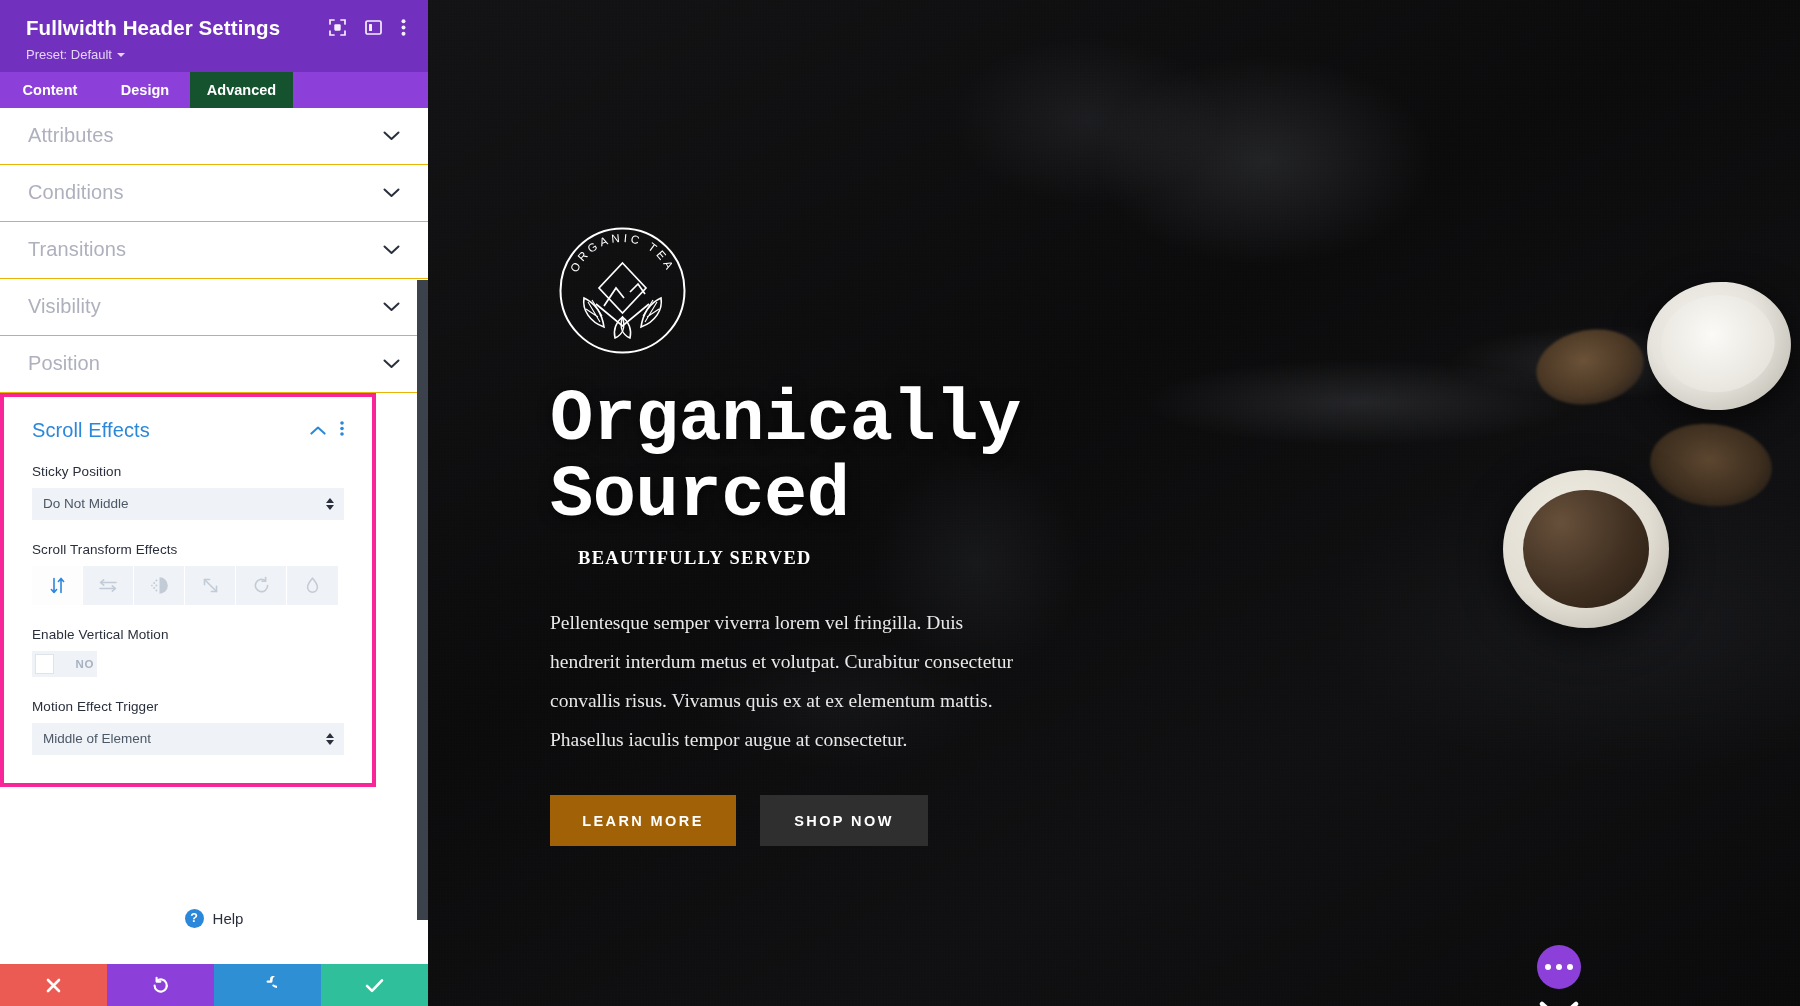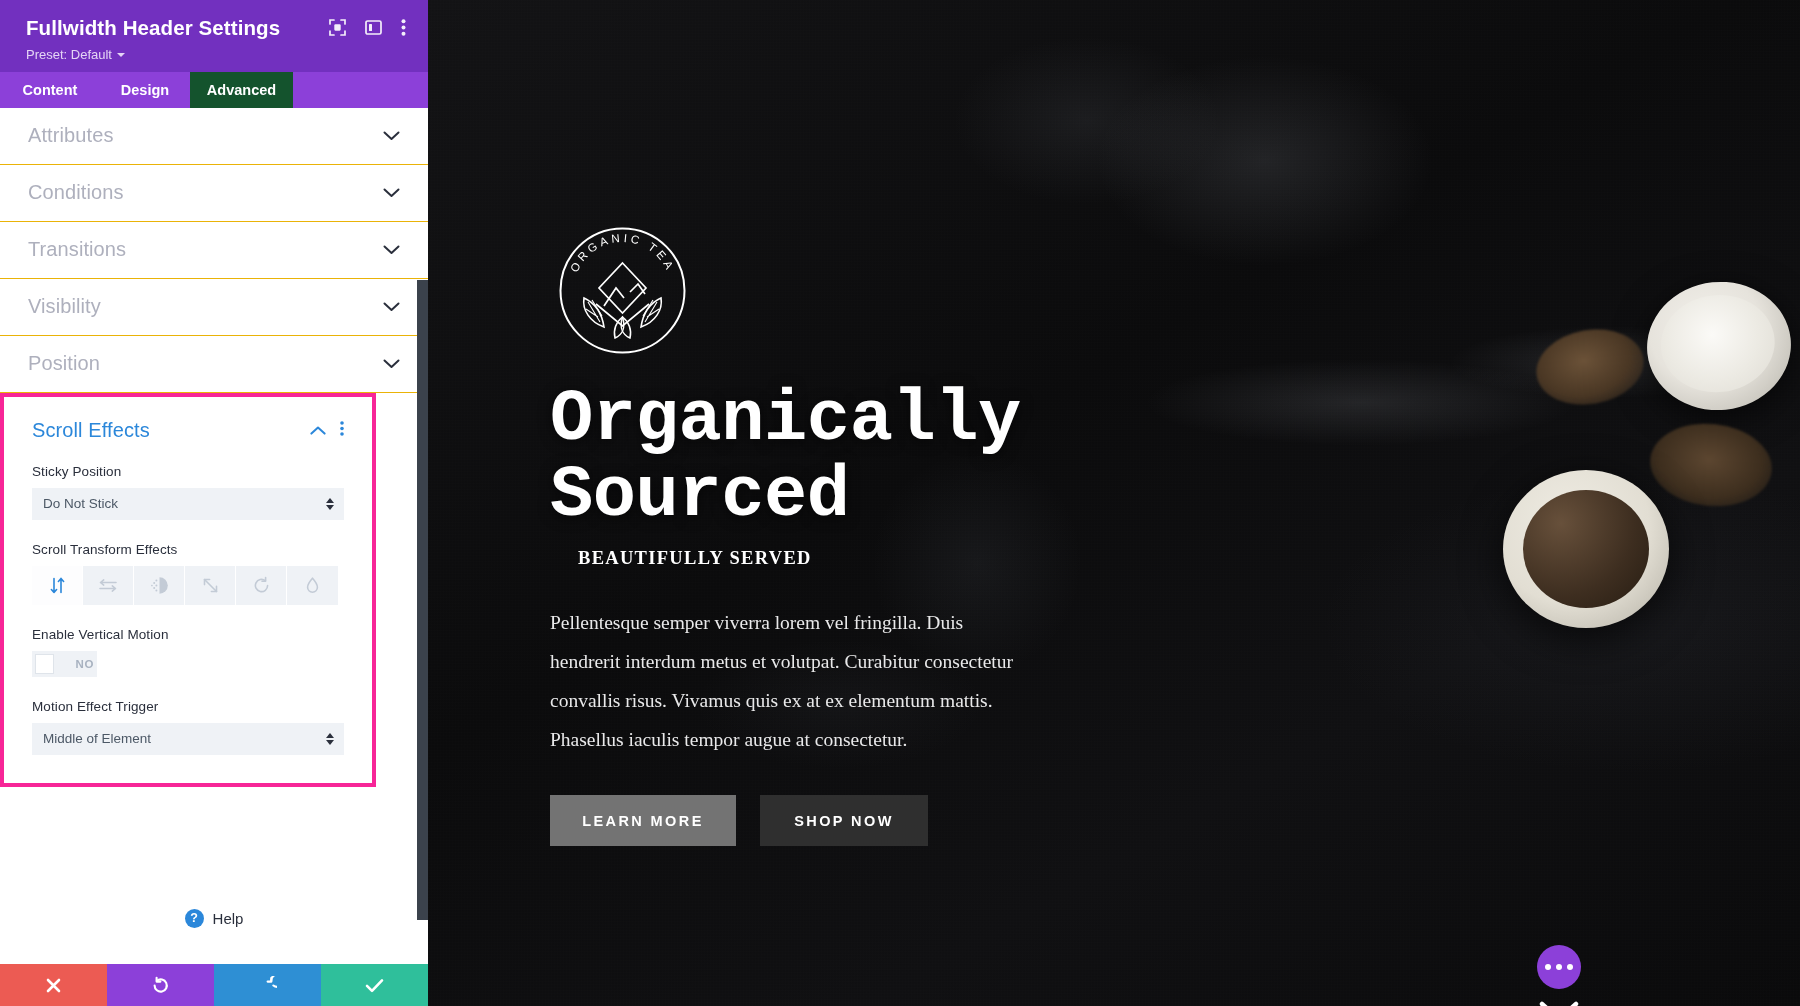--- a/index.html
+++ b/index.html
@@ -245,21 +245,21 @@
     width: 470px;
   }
   .hero-btns { display: flex; gap: 24px; }
   .btn {
     font-size: 14.5px; font-weight: bold;
     letter-spacing: 2.4px;
     display: flex; align-items: center; justify-content: center;
     cursor: pointer;
     height: 51px;
   }
-  .btn.learn { background: #737373; color: #fff; width: 186px; }
+  .btn.learn { background: #a16207; color: #fff; width: 186px; }
   .btn.shop  { background: #2f2f2f; color: #fff; width: 168px; }
 
   .fab {
     position: absolute;
     left: 1109px; top: 945px;
     width: 44px; height: 44px; border-radius: 50%;
     background: #8c40d9;
     display: flex; align-items: center; justify-content: center;
     gap: 5px; cursor: pointer; z-index: 6;
   }
@@ -410,21 +410,21 @@
                 <circle cx="2" cy="2" r="1.8"></circle>
                   <circle cx="2" cy="7.5" r="1.8"></circle>
                   <circle cx="2" cy="13" r="1.8"></circle>
               </svg>
             </span>
           </span>
         </div>
 
         <div class="field-label">Sticky Position</div>
         <div class="select-box">
-          <span>Do Not Stick</span>
+          <span>Do Not Middle</span>
           <span class="select-arrows">
             <i class="sa-up"></i>
               <i class="sa-dn"></i>
           </span>
         </div>
 
         <div class="gap-lg"></div>
 
         <div class="field-label">Scroll Transform Effects</div>
         <div class="icon-row">

